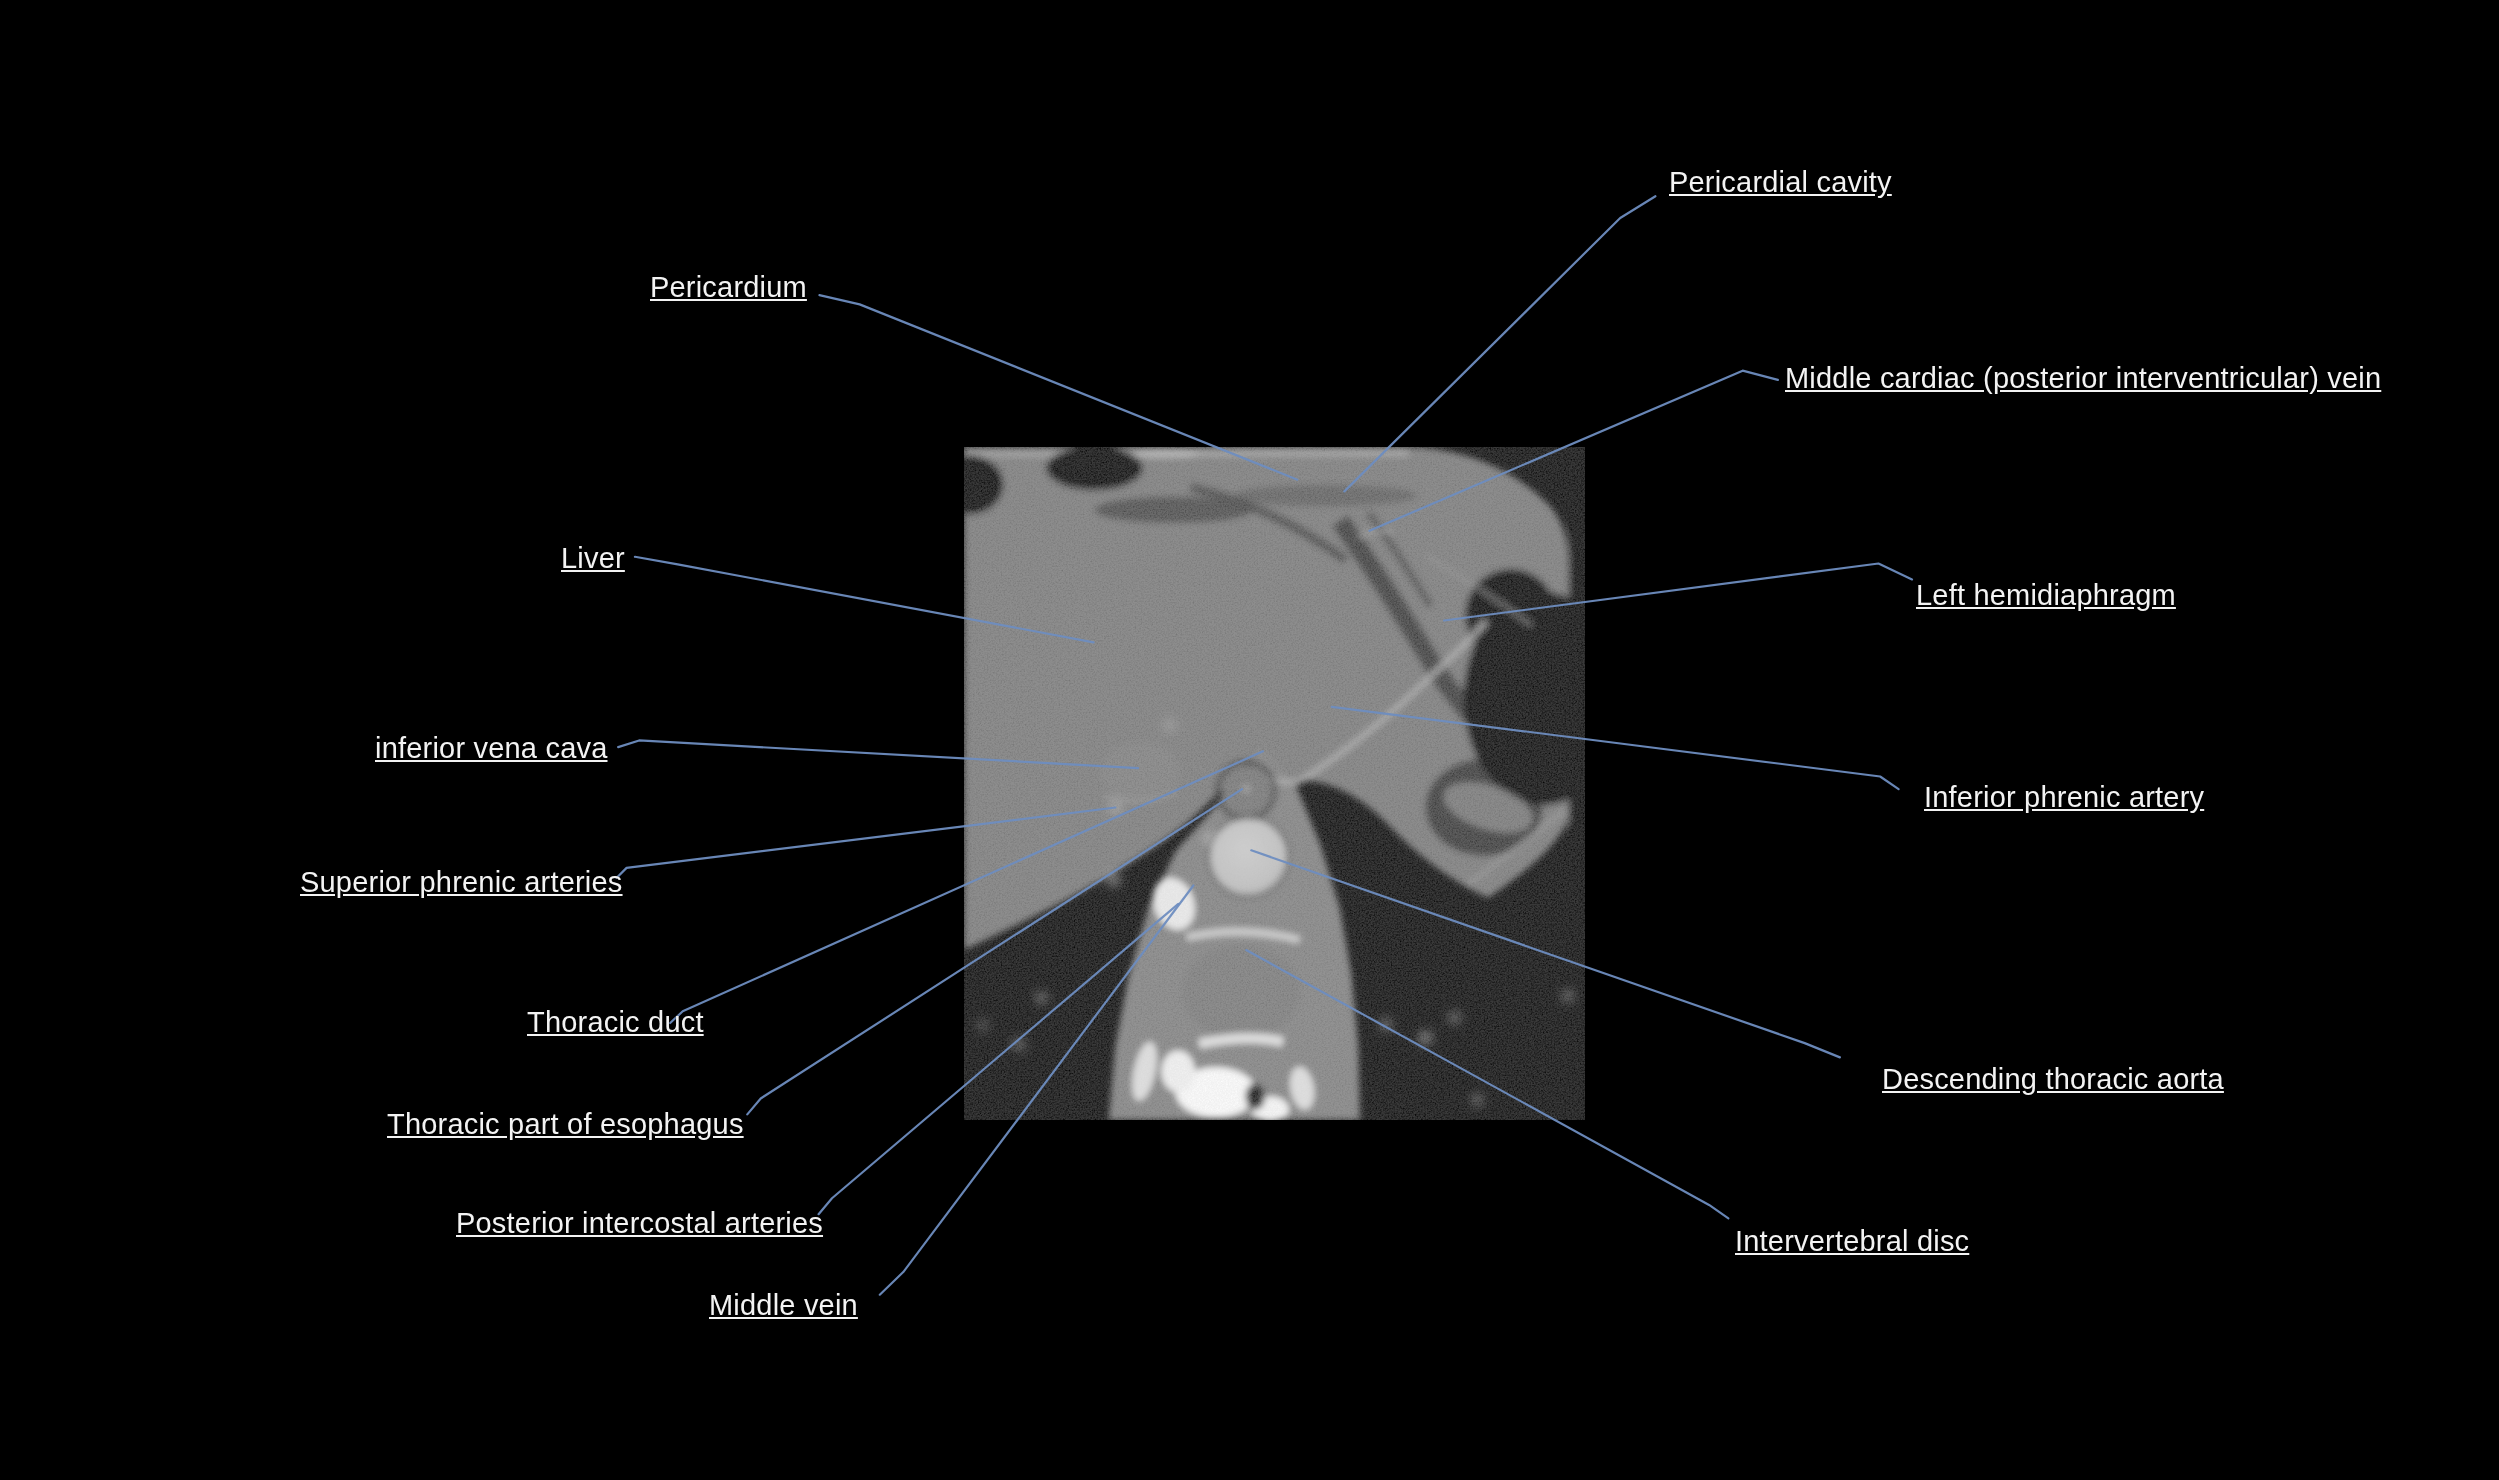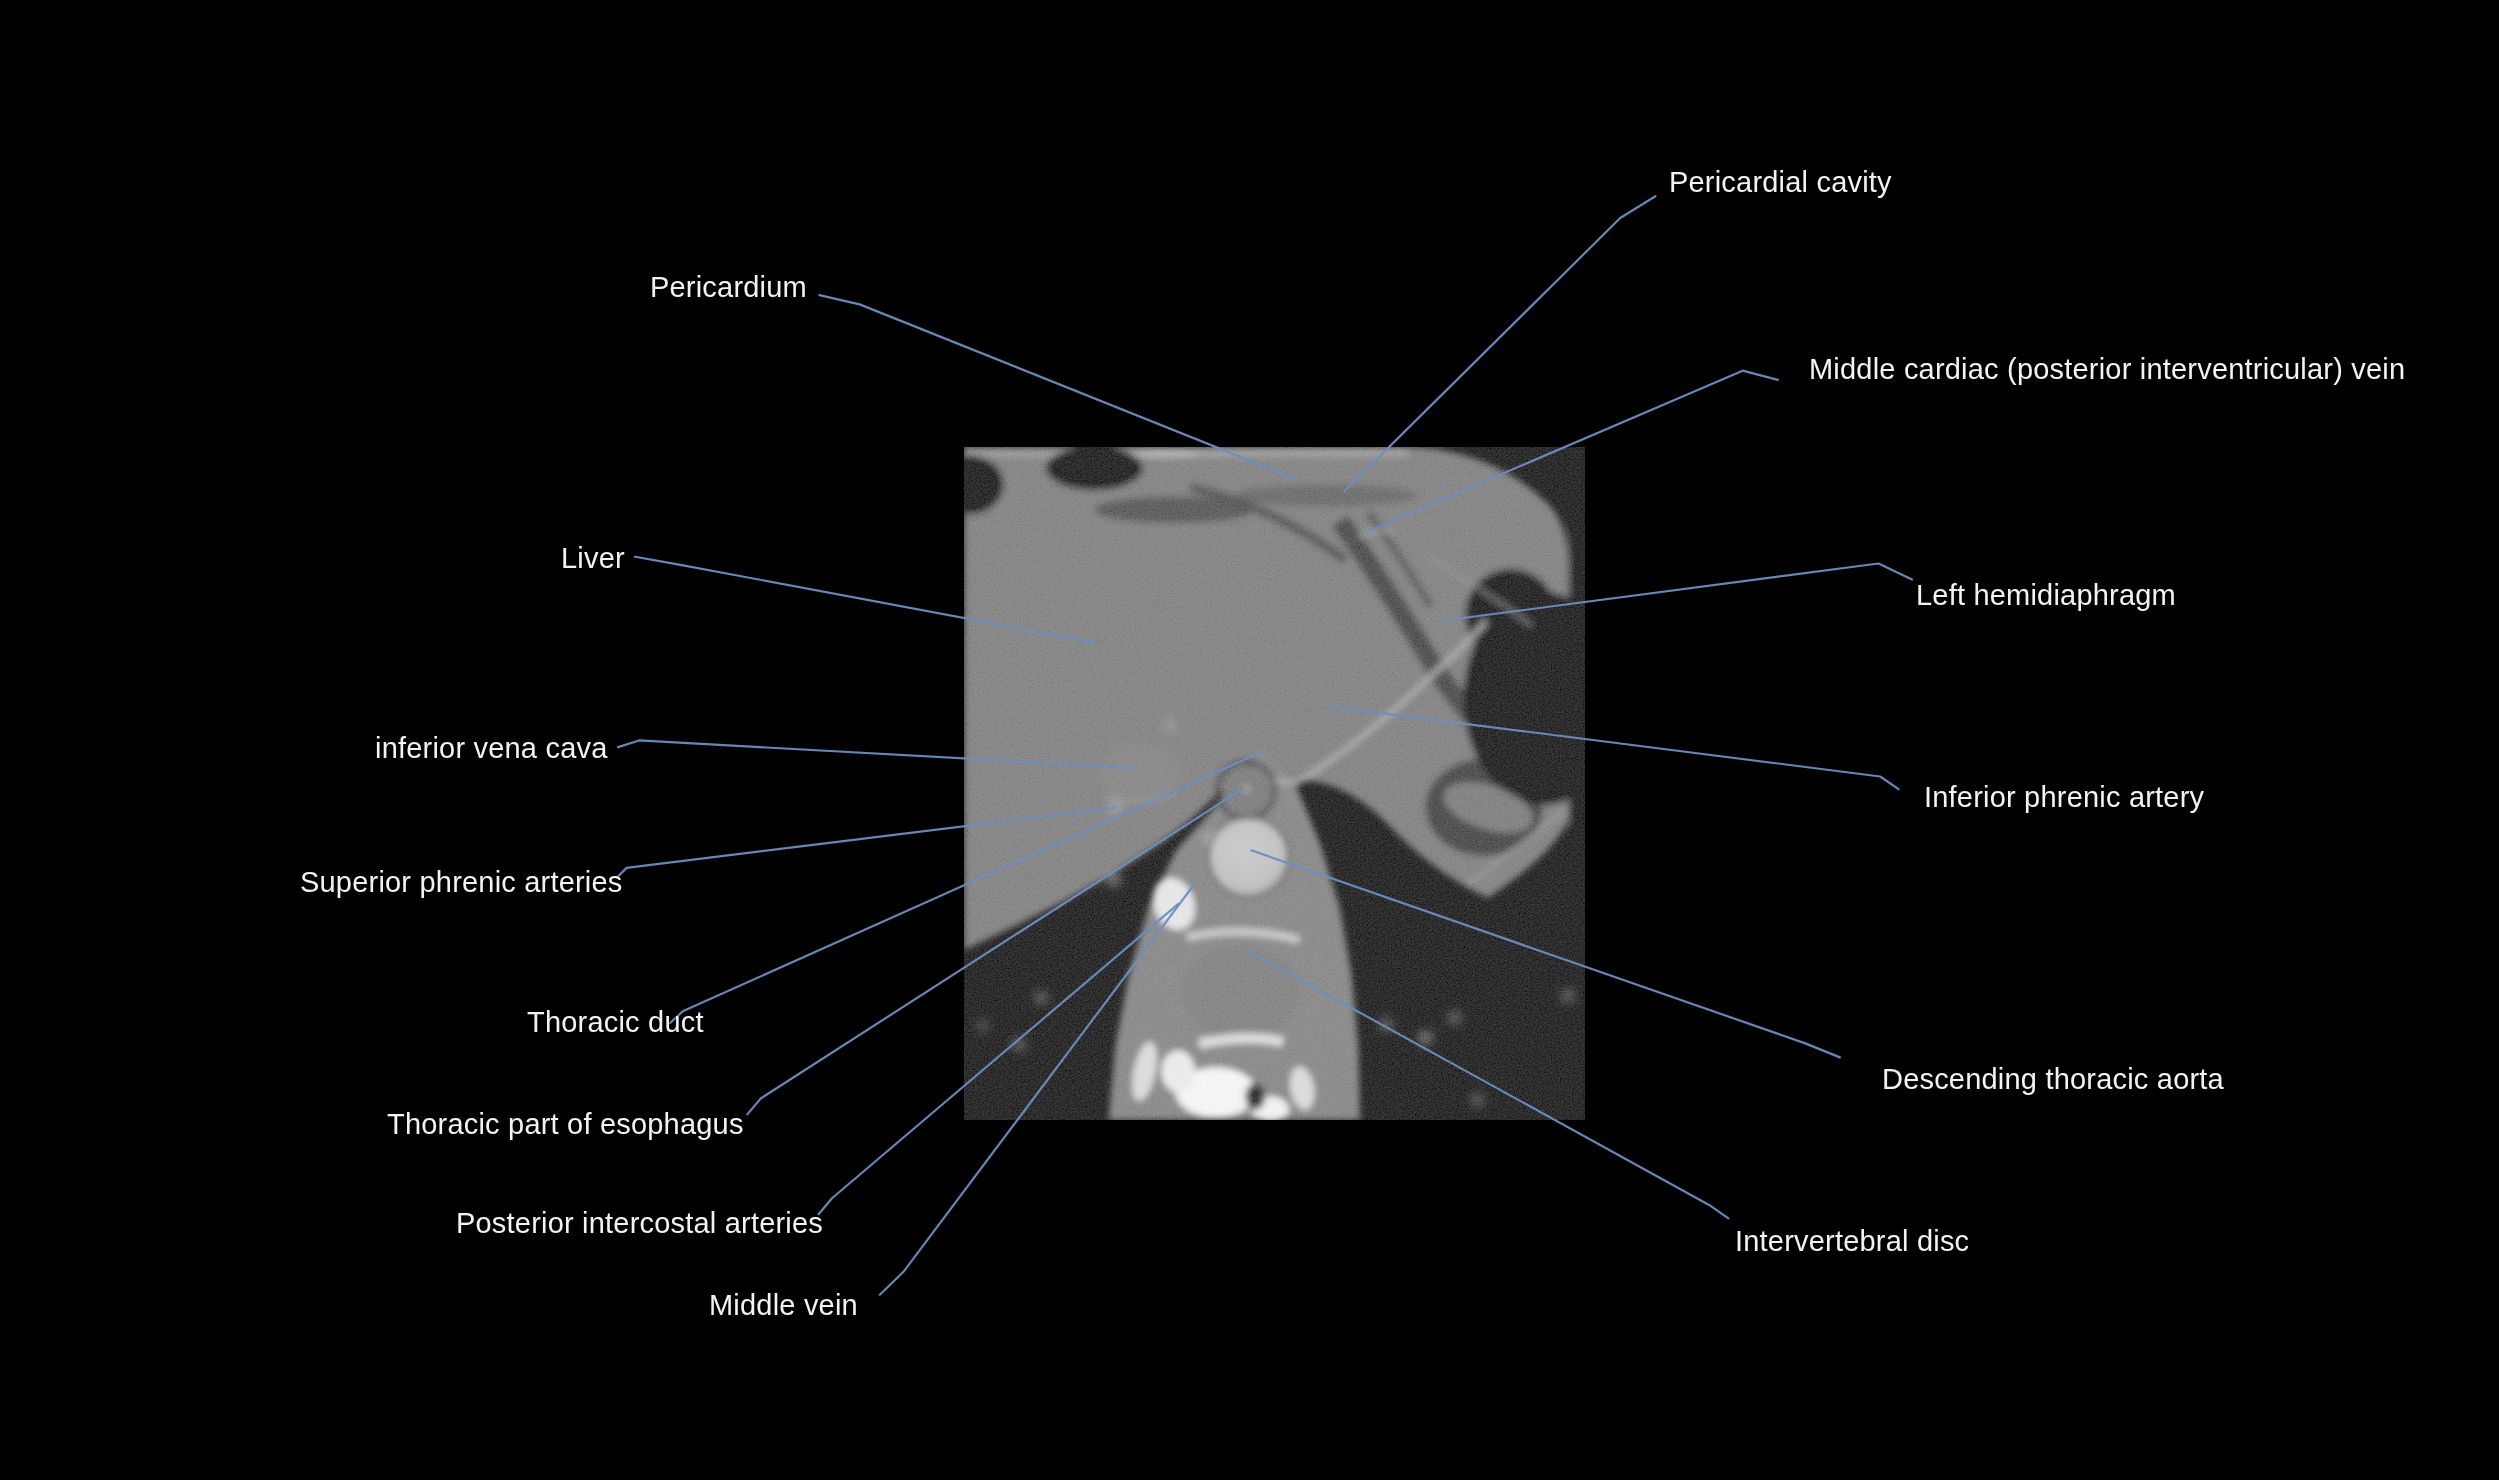--- a/index.html
+++ b/index.html
@@ -13,20 +13,21 @@
   #ct-wrap{position:absolute;}
   #line-layer{position:absolute;left:0;top:0;pointer-events:none;}
   .anat-label{
     position:absolute;
     color:#f3f3f3;
     font-size:29px;
     line-height:35px;
     white-space:nowrap;
     letter-spacing:0.2px;
     text-shadow:0 0 1.7px rgba(0,0,0,.8);
+    text-decoration:underline;
   }
 </style>
 </head>
 <body>
 
 <div id="stage">
 
   <div id="ct-wrap" style="left:964px;top:447px;width:621px;height:673px;">
     <svg width="621" height="673" viewBox="0 0 740 803" xmlns="http://www.w3.org/2000/svg">
       <defs>
@@ -138,21 +139,21 @@
       <polyline points="1481,941 907,1310 891,1329" fill="none" stroke="#6e8dc0" stroke-width="2.6" stroke-linejoin="round" stroke-linecap="round" opacity="0.95"></polyline>
       <polyline points="1405,1078 992,1429 976,1448" fill="none" stroke="#6e8dc0" stroke-width="2.6" stroke-linejoin="round" stroke-linecap="round" opacity="0.95"></polyline>
       <polyline points="1423,1056 1077,1517 1049,1544" fill="none" stroke="#6e8dc0" stroke-width="2.6" stroke-linejoin="round" stroke-linecap="round" opacity="0.95"></polyline>
       <polyline points="1492,1014 2152,1244 2194,1261" fill="none" stroke="#6e8dc0" stroke-width="2.6" stroke-linejoin="round" stroke-linecap="round" opacity="0.95"></polyline>
       <polyline points="1486,1133 2038,1437 2061,1453" fill="none" stroke="#6e8dc0" stroke-width="2.6" stroke-linejoin="round" stroke-linecap="round" opacity="0.95"></polyline>
     </svg>
 
   <div id="label-layer">
       <div class="anat-label" style="left: 650px; top: 270px;">Pericardium</div>
       <div class="anat-label" style="left: 1669px; top: 165px;">Pericardial cavity</div>
-      <div class="anat-label" style="left: 1785px; top: 352px; margin-left: 24px;">Middle cardiac (posterior interventricular) vein</div>
+      <div class="anat-label" style="left: 1785px; top: 361px;">Middle cardiac (posterior interventricular) vein</div>
       <div class="anat-label" style="left: 1916px; top: 578px;">Left hemidiaphragm</div>
       <div class="anat-label" style="left: 561px; top: 541px;">Liver</div>
       <div class="anat-label" style="left: 375px; top: 731px;">inferior vena cava</div>
       <div class="anat-label" style="left: 1924px; top: 780px;">Inferior phrenic artery</div>
       <div class="anat-label" style="left: 300px; top: 865px;">Superior phrenic arteries</div>
       <div class="anat-label" style="left: 495px; top: 1005px; margin-left: 32px;">Thoracic duct</div>
       <div class="anat-label" style="left: 387px; top: 1107px;">Thoracic part of esophagus</div>
       <div class="anat-label" style="left: 456px; top: 1206px;">Posterior intercostal arteries</div>
       <div class="anat-label" style="left: 709px; top: 1288px;">Middle vein</div>
       <div class="anat-label" style="left: 1845px; top: 1062px; margin-left: 37px;">Descending thoracic aorta</div>

